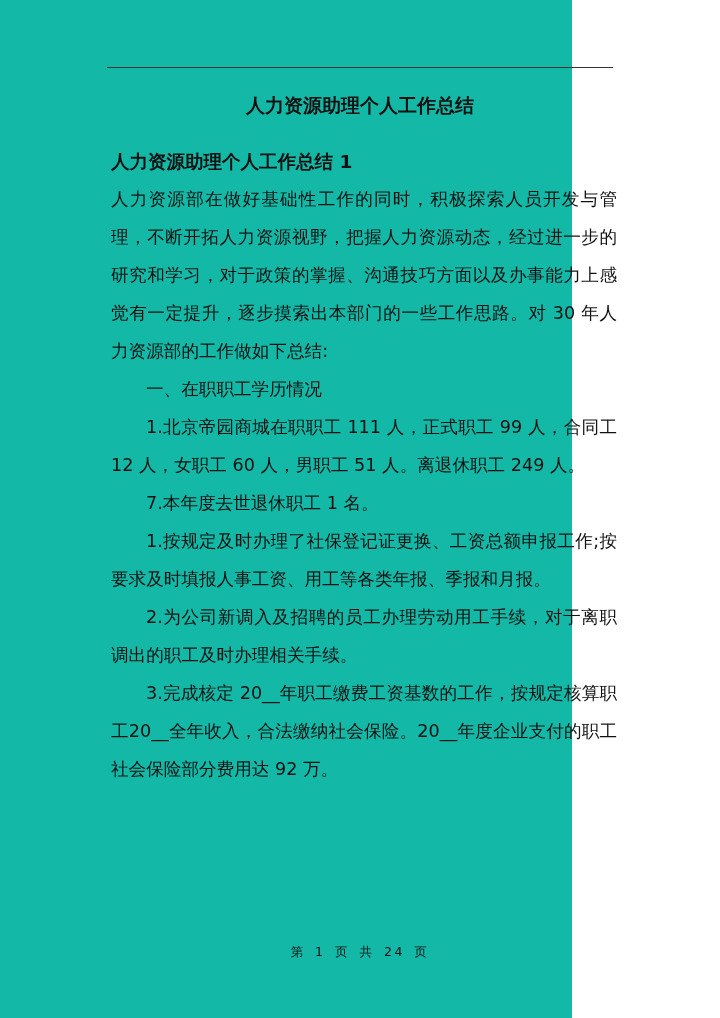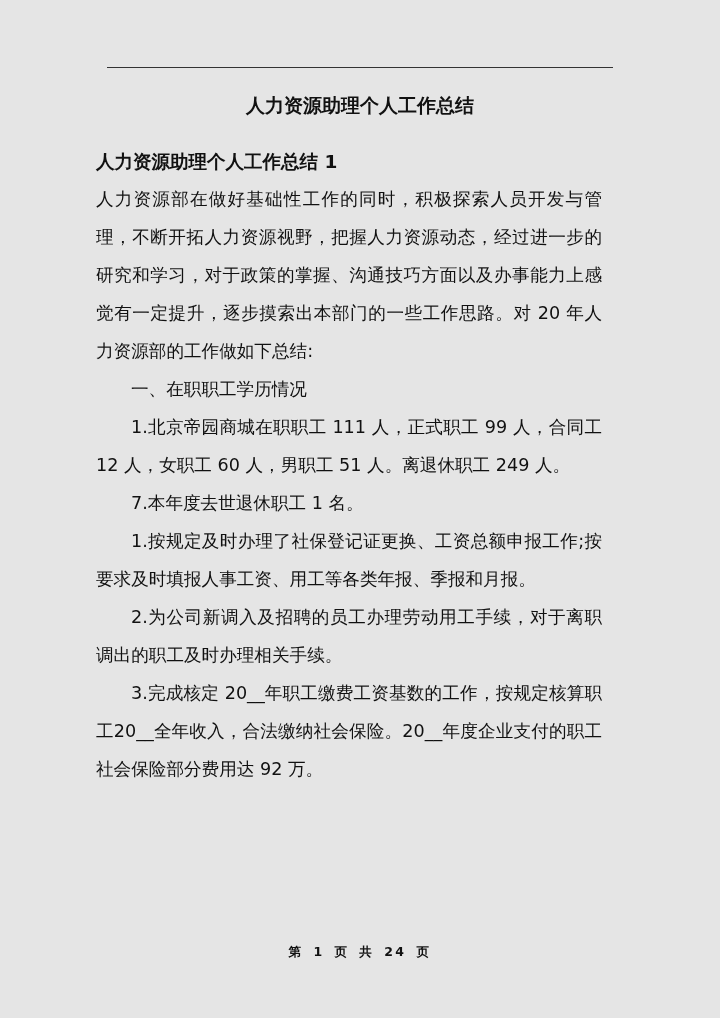--- a/index.html
+++ b/index.html
@@ -11,22 +11,22 @@
     width: 720px;
     height: 1018px;
     position: relative;
     overflow: hidden;
     font-family: "DejaVu Sans", "Liberation Sans", sans-serif;
     color: #111111;
   }
   .page {
     position: absolute;
     left: 0; top: 0;
-    width: 720px; height: 1018px;
-    background: #e5e5e5;
+    width: 572px; height: 1018px;
+    background: #14b8a6;
   }
   .header-rule {
     position: absolute;
     left: 107px;
     top: 67px;
     width: 506px;
     height: 0;
     border-top: 1.5px solid #333333;
   }
   .doc-title {
@@ -36,21 +36,21 @@
     top: 92px;
     text-align: center;
     font-size: 19px;
     font-weight: bold;
     letter-spacing: 0px;
     line-height: 26px;
     color: #111111;
   }
   .content {
     position: absolute;
-    left: 96px;
+    left: 111px;
     top: 149px;
     width: 506px;
   }
   .section-heading {
     font-size: 18.5px;
     font-weight: bold;
     line-height: 26px;
     height: 31px;
     margin: 0;
     color: #111111;
@@ -67,38 +67,38 @@
   .para.indent {
     text-indent: 35px;
   }
   .footer {
     position: absolute;
     left: 0;
     width: 720px;
     top: 944px;
     text-align: center;
     font-size: 12.5px;
-    font-weight: bold;
+    font-weight: normal;
     letter-spacing: 2.5px;
     color: #111111;
     word-spacing: 3px;
   }
 </style>
 </head>
 <body>
 
 <div class="page">
   <div class="header-rule"></div>
 
   <div class="doc-title">人力资源助理个人工作总结</div>
 
   <div class="content">
     <h2 class="section-heading">人力资源助理个人工作总结 1</h2>
 
-    <p class="para">人力资源部在做好基础性工作的同时，积极探索人员开发与管理，不断开拓人力资源视野，把握人力资源动态，经过进一步的研究和学习，对于政策的掌握、沟通技巧方面以及办事能力上感觉有一定提升，逐步摸索出本部门的一些工作思路。对 20 年人力资源部的工作做如下总结:</p>
+    <p class="para">人力资源部在做好基础性工作的同时，积极探索人员开发与管理，不断开拓人力资源视野，把握人力资源动态，经过进一步的研究和学习，对于政策的掌握、沟通技巧方面以及办事能力上感觉有一定提升，逐步摸索出本部门的一些工作思路。对 30 年人力资源部的工作做如下总结:</p>
     <p class="para indent">一、在职职工学历情况</p>
     <p class="para indent">1.北京帝园商城在职职工 111 人，正式职工 99 人，合同工 12 人，女职工 60 人，男职工 51 人。离退休职工 249 人。</p>
     <p class="para indent">7.本年度去世退休职工 1 名。</p>
     <p class="para indent">1.按规定及时办理了社保登记证更换、工资总额申报工作;按要求及时填报人事工资、用工等各类年报、季报和月报。</p>
     <p class="para indent">2.为公司新调入及招聘的员工办理劳动用工手续，对于离职调出的职工及时办理相关手续。</p>
     <p class="para indent">3.完成核定 20__年职工缴费工资基数的工作，按规定核算职工20__全年收入，合法缴纳社会保险。20__年度企业支付的职工社会保险部分费用达 92 万。</p>
   </div>
 
   <div class="footer">第 1 页 共 24 页</div>
 </div>

